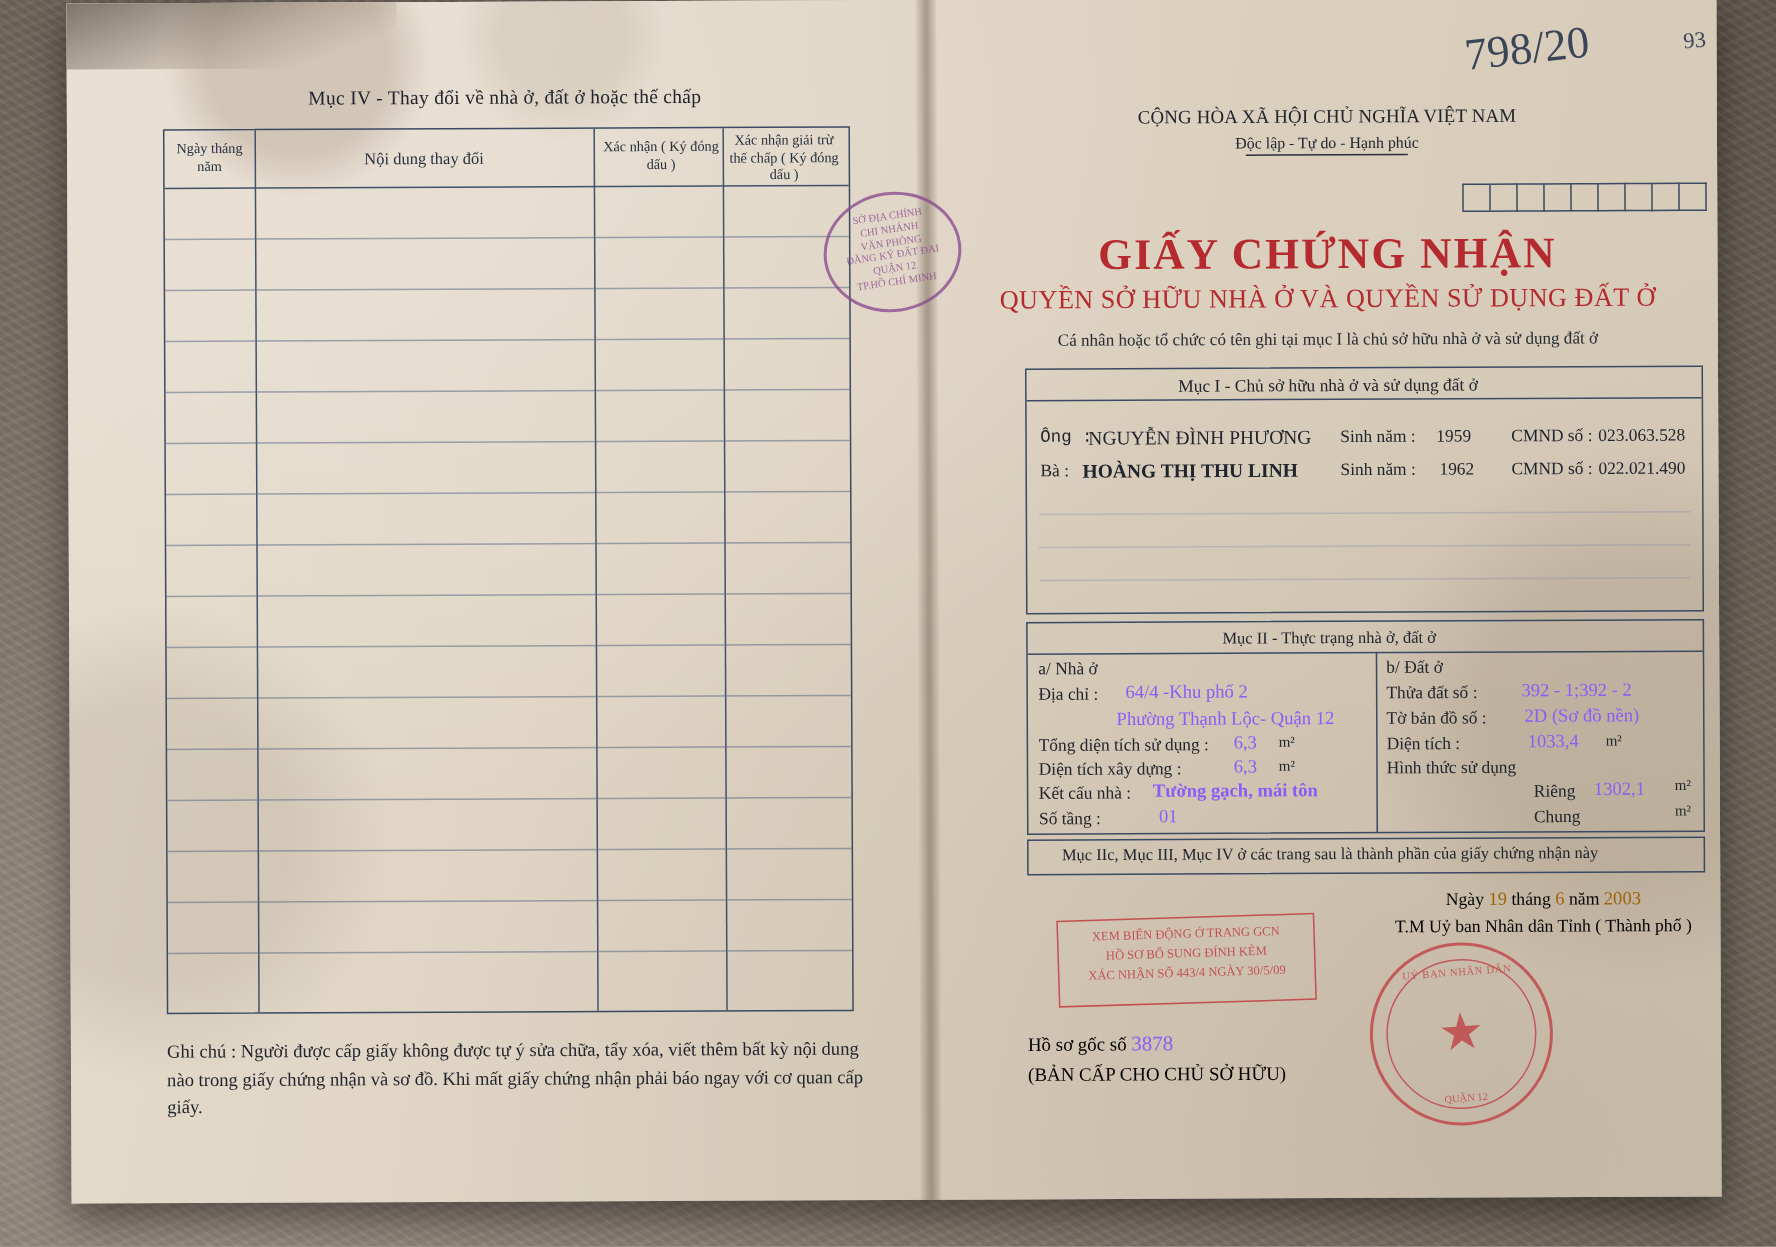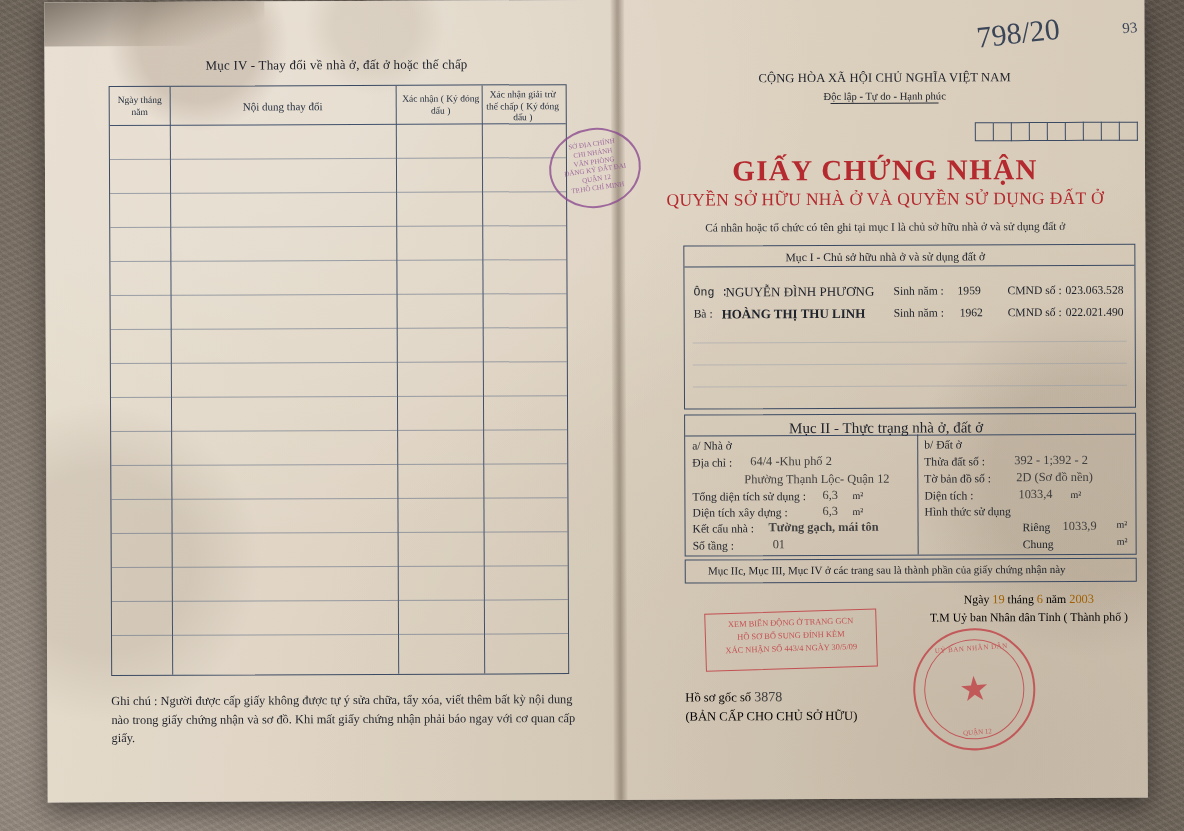--- a/index.html
+++ b/index.html
@@ -110,30 +110,30 @@
   #note-line{left:50%;top:222px;font-size:11.4px;color:#252a33;}
 
   
   #box1{position:absolute;left:58px;top:246px;width:450px;height:162px;border:1.1px solid #3b4a63;}
   #box1-title{left:50%;top:252px;font-size:11.6px;}
   #box1 .sep{position:absolute;left:0;right:0;top:20px;height:1px;background:#3b4a63;}
   .faint-rule{position:absolute;left:8px;right:8px;height:1px;background:#7d8ca5;opacity:.35;}
 
   
   #box2{position:absolute;left:58px;top:415px;width:450px;height:140px;border:1.1px solid #3b4a63;}
-  #box2-title{left:50%;top:421px;font-size:15px;}
+  #box2-title{left:50%;top:421px;font-size:11px;}
   #box2 .sep{position:absolute;left:0;right:0;top:20px;height:1px;background:#3b4a63;}
   #box2 .midv{position:absolute;left:232px;top:20px;bottom:0;width:1px;background:#3b4a63;}
   #box3{position:absolute;left:58px;top:560px;width:450px;height:22px;border:1.1px solid #3b4a63;}
   #box3-title{left:50%;top:565px;font-size:11px;}
 
   .lbl{font-size:11.6px;color:#20242c;}
   .hand{
     font-family:"Liberation Serif",serif;
-    color:#404040;font-size:12.4px;
+    color:#8b5cf6;font-size:12.4px;
   }
 
   
   #hw-798{position:absolute;left:352px;top:18px;font-size:30px;color:#3a4558;font-family:"Liberation Serif",serif;transform:rotate(-6deg);}
   #hw-93{position:absolute;left:498px;top:22px;font-size:15px;color:#3a4558;transform:rotate(-5deg);}
 
   
   #sig{position:absolute;left:282px;top:592px;width:240px;text-align:center;}
   #sig div{font-size:11.8px;line-height:1.5;}
   #sig .bold{font-weight:bold;}
@@ -293,21 +293,21 @@
     <div class="t lbl" style="left:298px;top:440px;">b/ Đất ở</div>
     <div class="t lbl" style="left:298px;top:457px;">Thửa đất số :</div>
     <div class="t hand" style="left:388px;top:455px;">392 - 1;392 - 2</div>
     <div class="t lbl" style="left:298px;top:474px;">Tờ bản đồ số :</div>
     <div class="t hand" style="left:390px;top:472px;">2D (Sơ đồ nền)</div>
     <div class="t lbl" style="left:298px;top:491px;">Diện tích :</div>
     <div class="t hand" style="left:392px;top:489px;">1033,4</div>
     <div class="t lbl" style="left:444px;top:491px;font-size:10px;">m²</div>
     <div class="t lbl" style="left:298px;top:507px;">Hình thức sử dụng</div>
     <div class="t lbl" style="left:396px;top:523px;">Riêng</div>
-    <div class="t hand" style="left:436px;top:521px;">1033,9</div>
+    <div class="t hand" style="left:436px;top:521px;">1302,1</div>
     <div class="t lbl" style="left:490px;top:521px;font-size:10px;">m²</div>
     <div class="t lbl" style="left:396px;top:540px;">Chung</div>
     <div class="t lbl" style="left:490px;top:538px;font-size:10px;">m²</div>
 
     <div id="box3"></div>
     <div class="t center" id="box3-title">Mục IIc, Mục III, Mục IV ở các trang sau là thành phần của giấy chứng nhận này</div>
 
     <div id="sig">
       <div>
         <span>Ngày</span>

